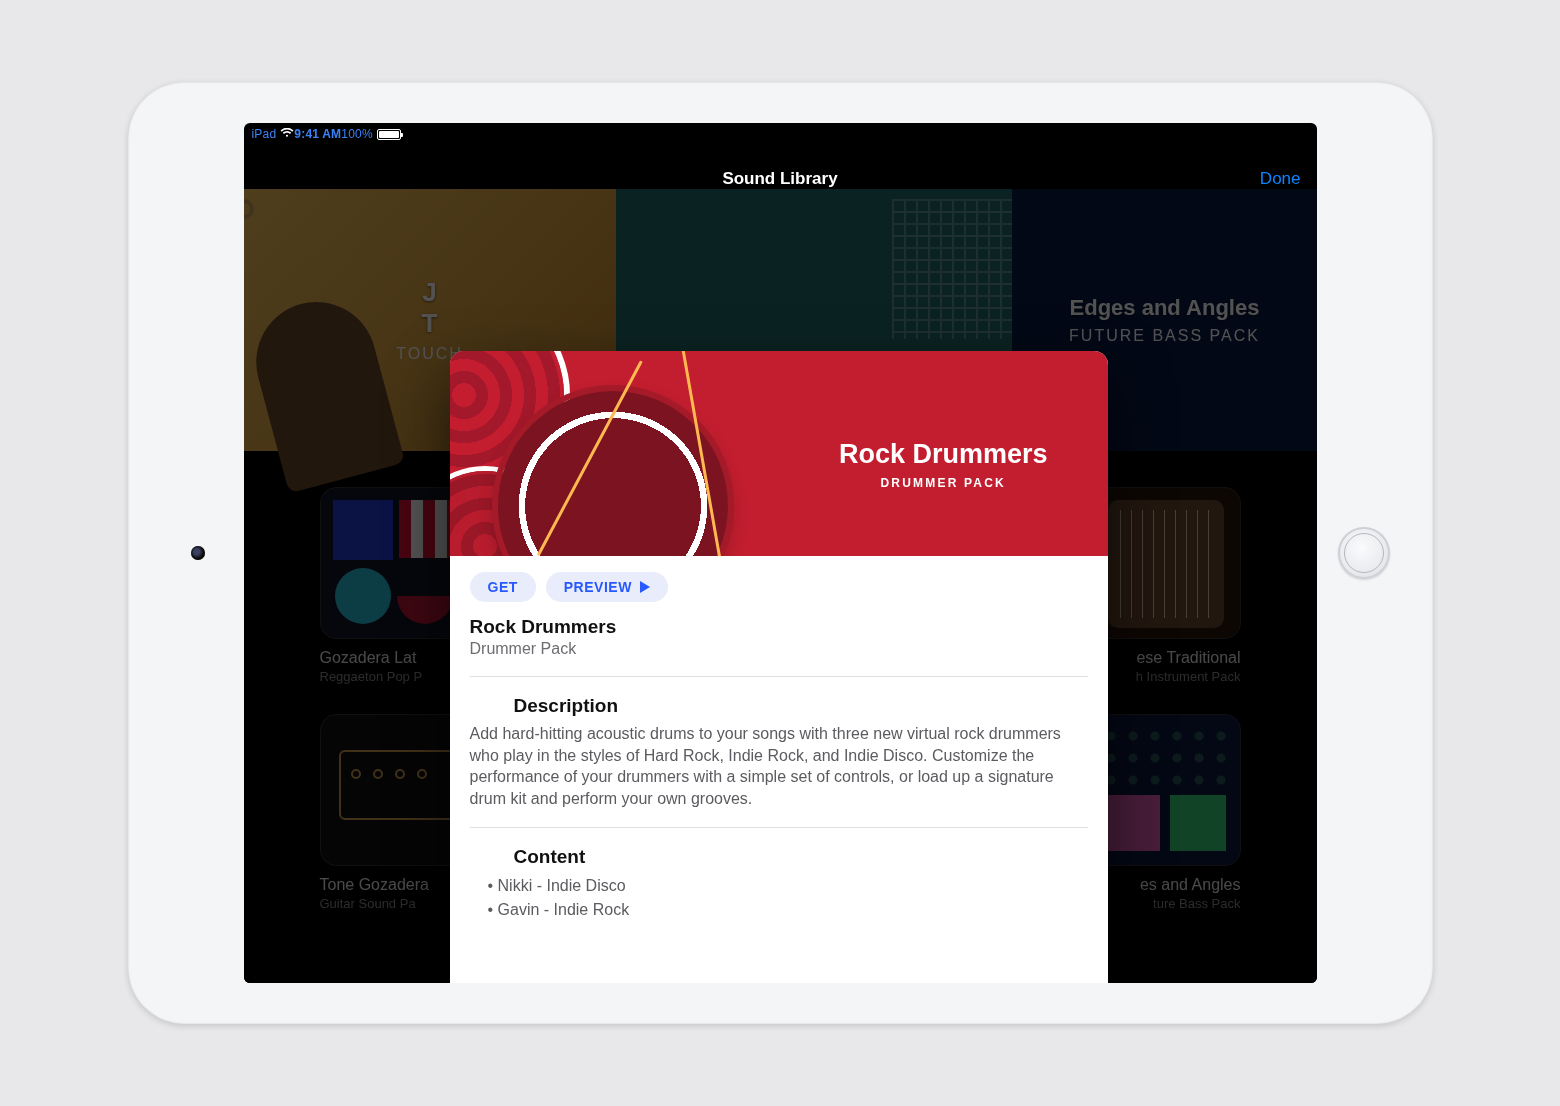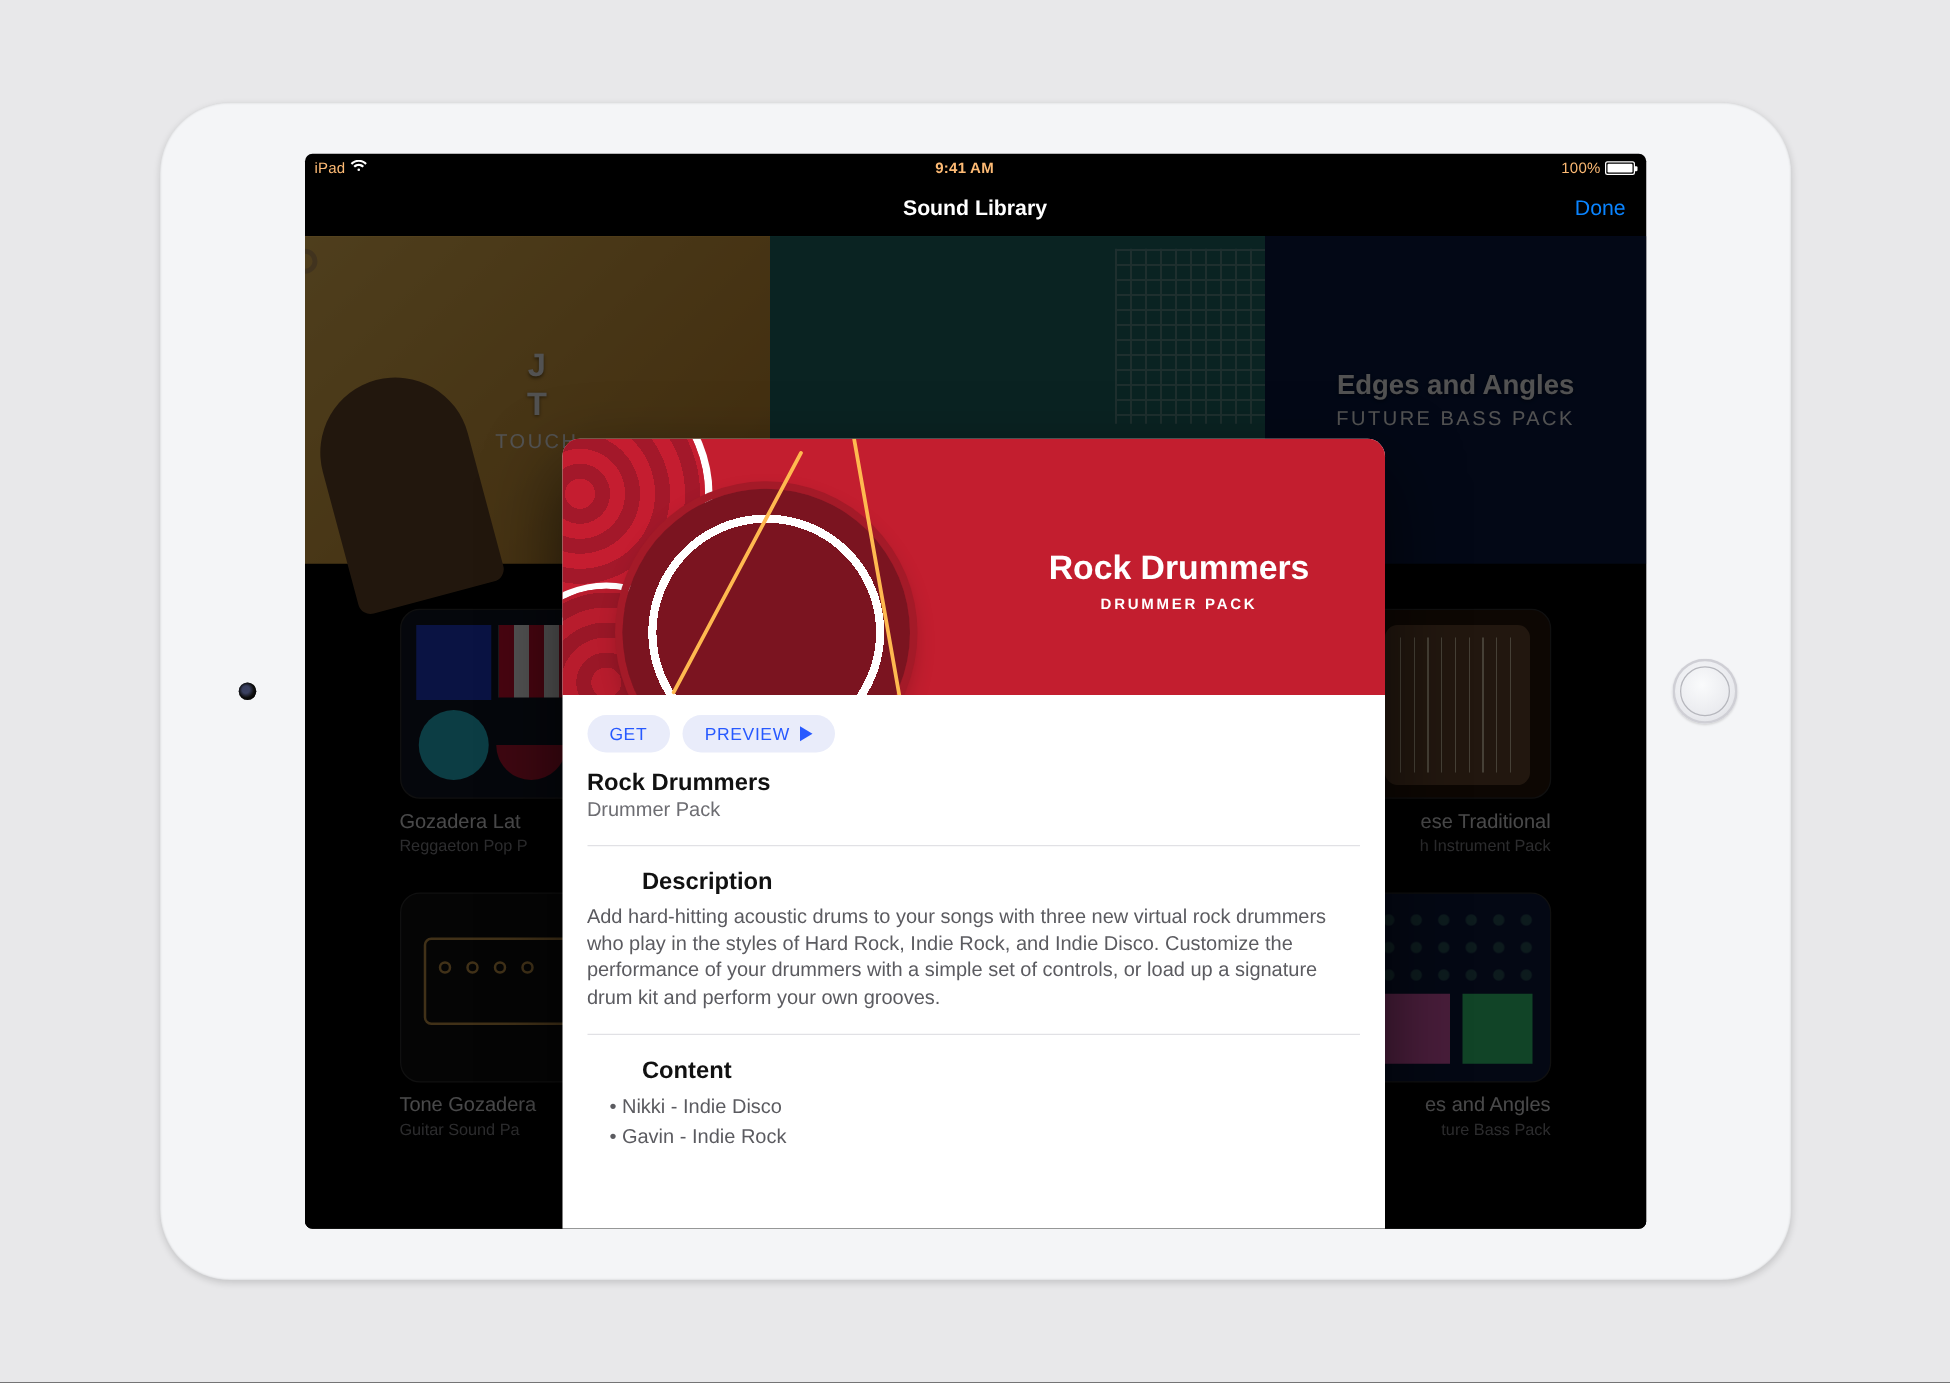--- a/index.html
+++ b/index.html
@@ -7,29 +7,29 @@
 
   
   .ipad-frame { width:1305px; height:942px; background:#f4f5f7; border-radius:56px; position:relative; box-shadow:0 2px 6px rgba(0,0,0,.15), inset 0 0 2px rgba(0,0,0,.2); }
   .ipad-screen-wrap { position:absolute; top:41px; left:116px; right:116px; bottom:41px; background:#000; border-radius:6px; overflow:hidden; }
   .camera { position:absolute; left:63px; top:50%; width:14px; height:14px; border-radius:50%; background:radial-gradient(circle at 40% 40%, #3a4060 0 25%, #111 55%, #000 100%); transform:translateY(-50%); box-shadow:inset 0 0 3px #000; }
   .home-btn { position:absolute; right:43px; top:50%; width:52px; height:52px; border-radius:50%; background:radial-gradient(circle at 45% 40%, #fafbfc 0%, #e9eaee 60%, #d7d8dd 100%); transform:translateY(-50%); box-shadow:inset 0 0 0 2px #cfcfd5, 0 1px 2px rgba(0,0,0,.15); }
   .home-btn::after{content:'';position:absolute;inset:6px;border-radius:50%;border:1px solid #b6b7bd;}
 
   
   .screen { position:absolute; inset:0; }
-  .statusbar { height:22px; color:#fdba74; font-size:12px; display:flex; align-items:center; justify-content:space-between; padding:0 8px; letter-spacing:.2px; }
+  .statusbar { height:22px; color:#3b82f6; font-size:12px; display:flex; align-items:center; padding:0 8px; letter-spacing:.2px; }
   .statusbar .left, .statusbar .right { display:flex; align-items:center; gap:4px; }
   .wifi-icon svg { width:14px; height:10px; }
   .battery { display:flex; align-items:center; gap:2px;}
   .battery-body { width:24px; height:11px; border:1px solid #fff; border-radius:2px; position:relative; padding:1px;}
   .battery-body::after{content:'';position:absolute;right:-3px;top:3px;width:2px;height:4px;background:#fff;border-radius:0 1px 1px 0;}
   .battery-fill{background:#fff;width:100%;height:100%;border-radius:1px;}
 
-  .navbar { height:44px; display:flex; align-items:center; justify-content:center; position:relative; }
+  .navbar { height:44px; display:flex; align-items:flex-end; justify-content:center; position:relative; }
   .navbar-title { color:#fff; font-weight:600; font-size:17px; }
   .navbar-done { position:absolute; right:16px; color:#0a84ff; font-size:17px; font-weight:500; }
 
   
   .content-bg { position:absolute; top:66px; left:0; right:0; bottom:0; background:#000; overflow:hidden; }
   .dim-overlay { position:absolute; inset:0; background:rgba(0,0,0,.68); z-index:5; }
   .featured-row { height:262px; display:flex; position:relative; }
   .featured-tile { flex:0 0 auto; height:100%; position:relative; display:flex; flex-direction:column; justify-content:center; color:#fff; }
   .ft1 { width:372px; background:linear-gradient(135deg,#f3c15a,#c98a2c); align-items:center;}
   .ft2 { width:396px; background:#1f6e6b;}
@@ -70,21 +70,21 @@
   .hero-title p{font-size:12px;letter-spacing:2.2px;margin-top:6px;font-weight:600;}
   .drum-big{position:absolute;left:48px;top:40px;width:230px;height:230px;border-radius:50%;background:radial-gradient(circle,#7b1420 0 54%,#fff 54% 58%,#7b1420 58%);box-shadow:0 0 0 6px #a41a28,0 8px 20px rgba(0,0,0,.3);} 
   .drum-small{position:absolute;left:-86px;top:-56px;width:200px;height:200px;border-radius:50%;background:repeating-radial-gradient(circle,#c51d30 0 12px,#a3182a 12px 24px);box-shadow:0 0 0 6px #fff;}
   .drum-small2{position:absolute;left:-40px;top:120px;width:150px;height:150px;border-radius:50%;background:repeating-radial-gradient(circle,#b81c2d 0 12px,#9a1727 12px 24px);box-shadow:0 0 0 5px #fff;}
   .stick{position:absolute;width:3px;height:220px;background:#ffb950;left:190px;top:10px;transform-origin:top;border-radius:2px;}
   .stick1{transform:rotate(28deg);}
   .stick2{transform:rotate(-10deg);left:230px;top:-10px;}
 
   .modal-body { padding:16px 20px 0; overflow:hidden; flex:1; }
   .btn-row{display:flex;gap:10px;margin-bottom:14px;}
-  .pill{background:#e9ecfa;color:#2759ff;border-radius:20px;height:30px;display:flex;align-items:center;padding:0 18px;font-weight:400;font-size:14px;letter-spacing:.5px;gap:8px;}
+  .pill{background:#e9ecfa;color:#2759ff;border-radius:20px;height:30px;display:flex;align-items:center;padding:0 18px;font-weight:700;font-size:14px;letter-spacing:.5px;gap:8px;}
   .pill .play-triangle{width:0;height:0;border-left:10px solid #2759ff;border-top:6px solid transparent;border-bottom:6px solid transparent;}
   .pack-title{font-size:19px;font-weight:700;color:#111;}
   .pack-sub{font-size:16px;color:#6d6d72;margin-top:2px;}
   .divider{height:1px;background:#e1e1e5;margin:18px 0;}
   .sect-hdr{font-size:19px;font-weight:700;color:#111;margin-bottom:6px;padding-left:44px;}
   .desc-text{font-size:16px;line-height:1.35;color:#5b5b60;}
   .content-list{font-size:16px;color:#5b5b60;padding-left:18px;line-height:1.5;}
   .content-list .lead{margin-left:-18px;}
 </style>
 </head>

